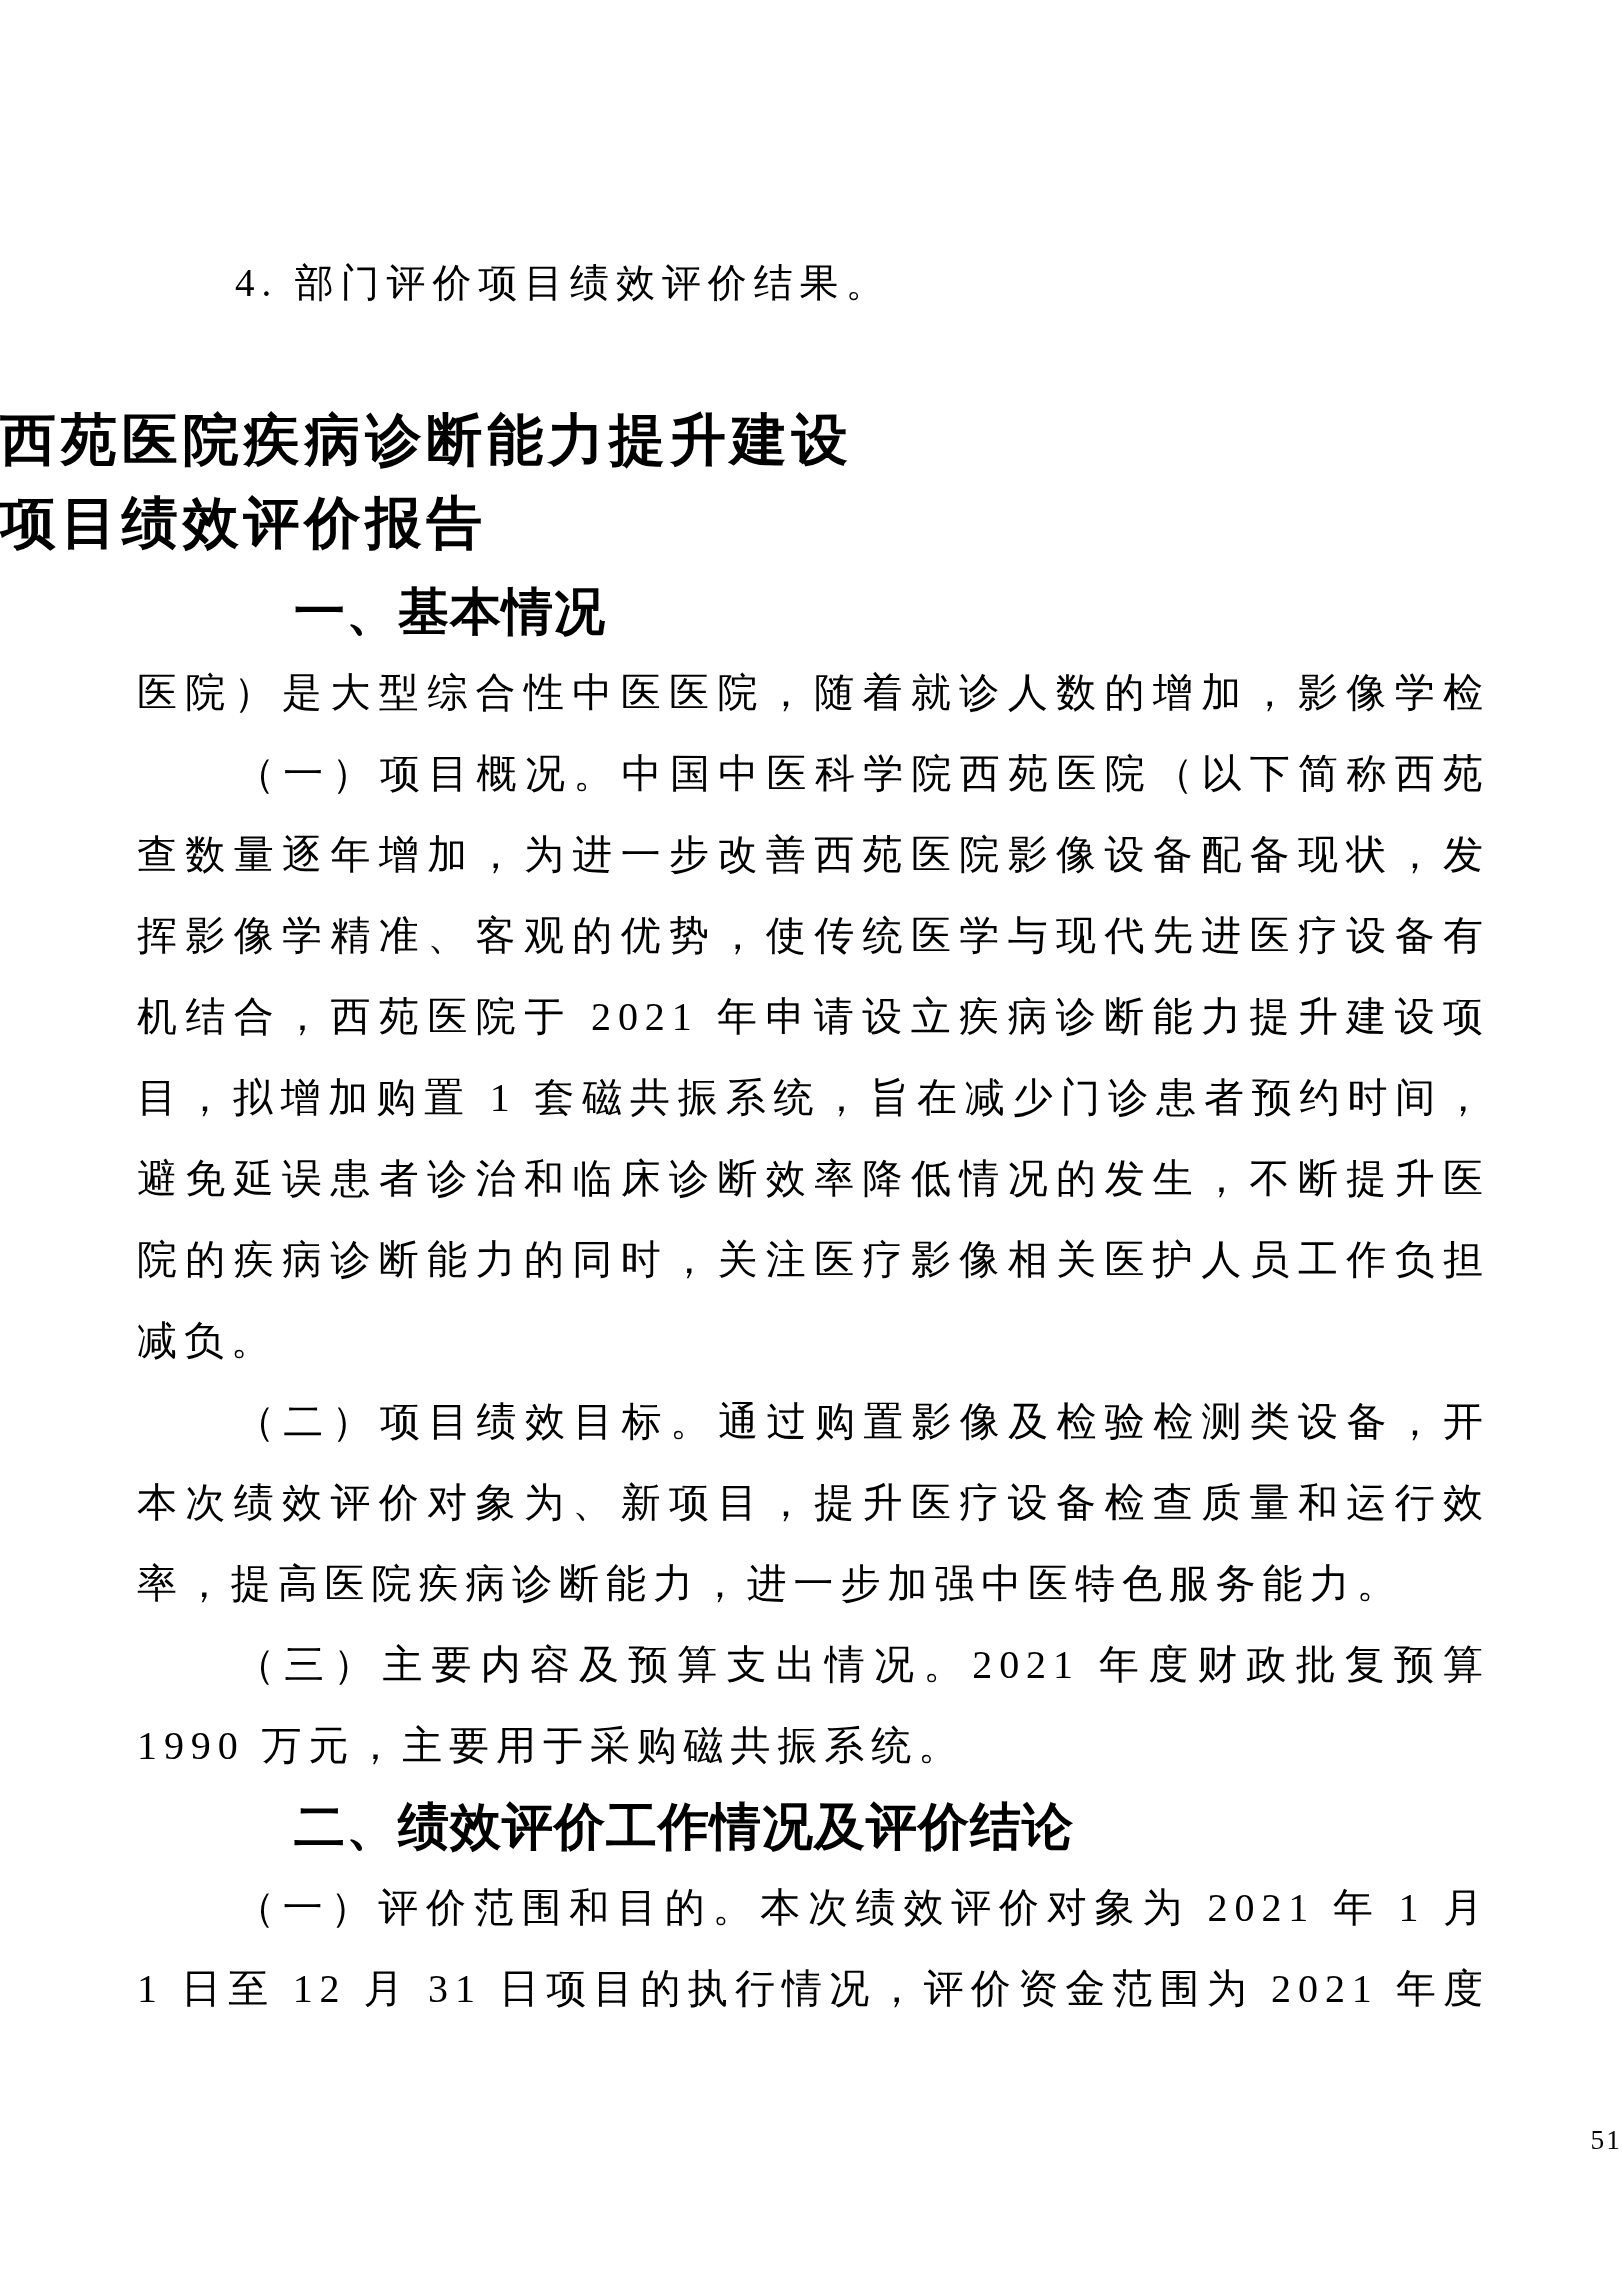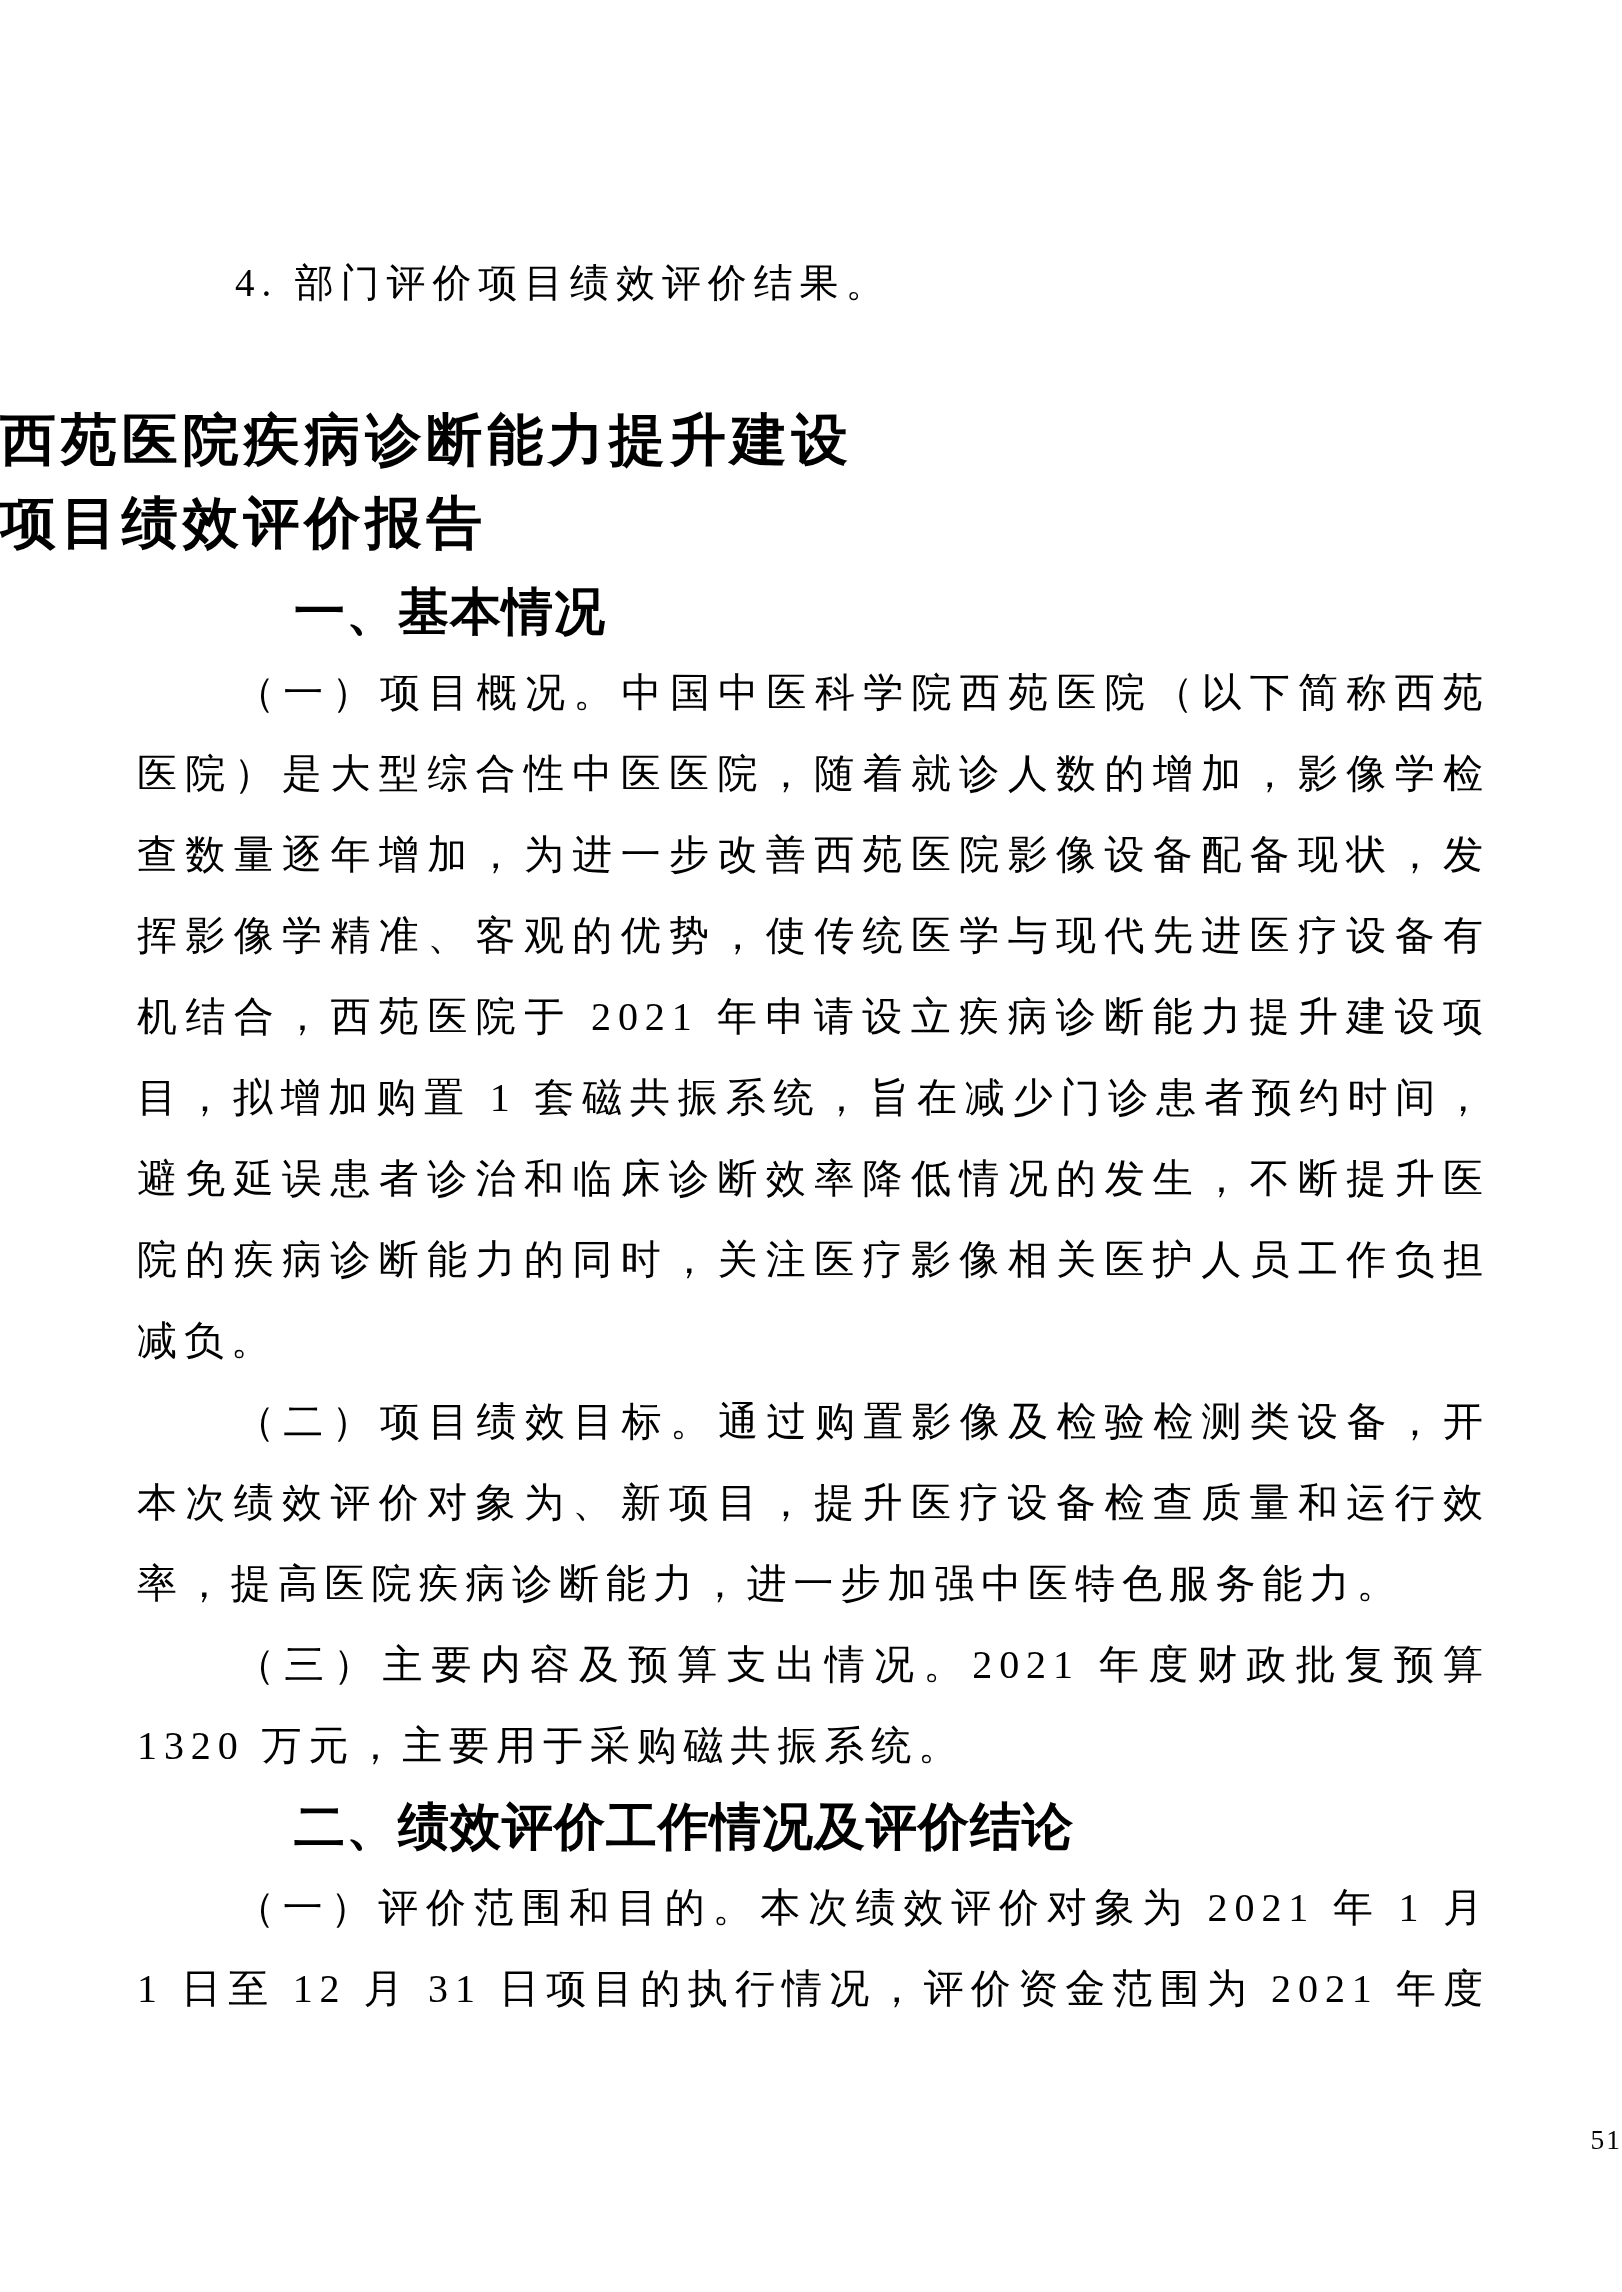--- a/index.html
+++ b/index.html
@@ -84,36 +84,36 @@
 
   <div class="title-block">
     <div>西苑医院疾病诊断能力提升建设</div>
     <div>项目绩效评价报告</div>
   </div>
 
   <div class="body-block">
 
     <div class="line h">一、基本情况</div>
 
+    <div class="line just">医院）是大型综合性中医医院，随着就诊人数的增加，影像学检</div>
     <div class="line just indent">（一）项目概况。中国中医科学院西苑医院（以下简称西苑</div>
-    <div class="line just">医院）是大型综合性中医医院，随着就诊人数的增加，影像学检</div>
     <div class="line just">查数量逐年增加，为进一步改善西苑医院影像设备配备现状，发</div>
     <div class="line just">挥影像学精准、客观的优势，使传统医学与现代先进医疗设备有</div>
     <div class="line just">机结合，西苑医院于 2021 年申请设立疾病诊断能力提升建设项</div>
     <div class="line just">目，拟增加购置 1 套磁共振系统，旨在减少门诊患者预约时间，</div>
     <div class="line just">避免延误患者诊治和临床诊断效率降低情况的发生，不断提升医</div>
     <div class="line just">院的疾病诊断能力的同时，关注医疗影像相关医护人员工作负担</div>
     <div class="line">减负。</div>
 
     <div class="line just indent">（二）项目绩效目标。通过购置影像及检验检测类设备，开</div>
     <div class="line just">本次绩效评价对象为、新项目，提升医疗设备检查质量和运行效</div>
     <div class="line">率，提高医院疾病诊断能力，进一步加强中医特色服务能力。</div>
 
     <div class="line just indent">（三）主要内容及预算支出情况。2021 年度财政批复预算</div>
-    <div class="line">1320 万元，主要用于采购磁共振系统。</div>
+    <div class="line">1990 万元，主要用于采购磁共振系统。</div>
 
     <div class="line h">二、绩效评价工作情况及评价结论</div>
 
     <div class="line just indent">（一）评价范围和目的。本次绩效评价对象为 2021 年 1 月</div>
     <div class="line just">1 日至 12 月 31 日项目的执行情况，评价资金范围为 2021 年度</div>
 
   </div>
 
   <div class="footer-page-number">51</div>
 

